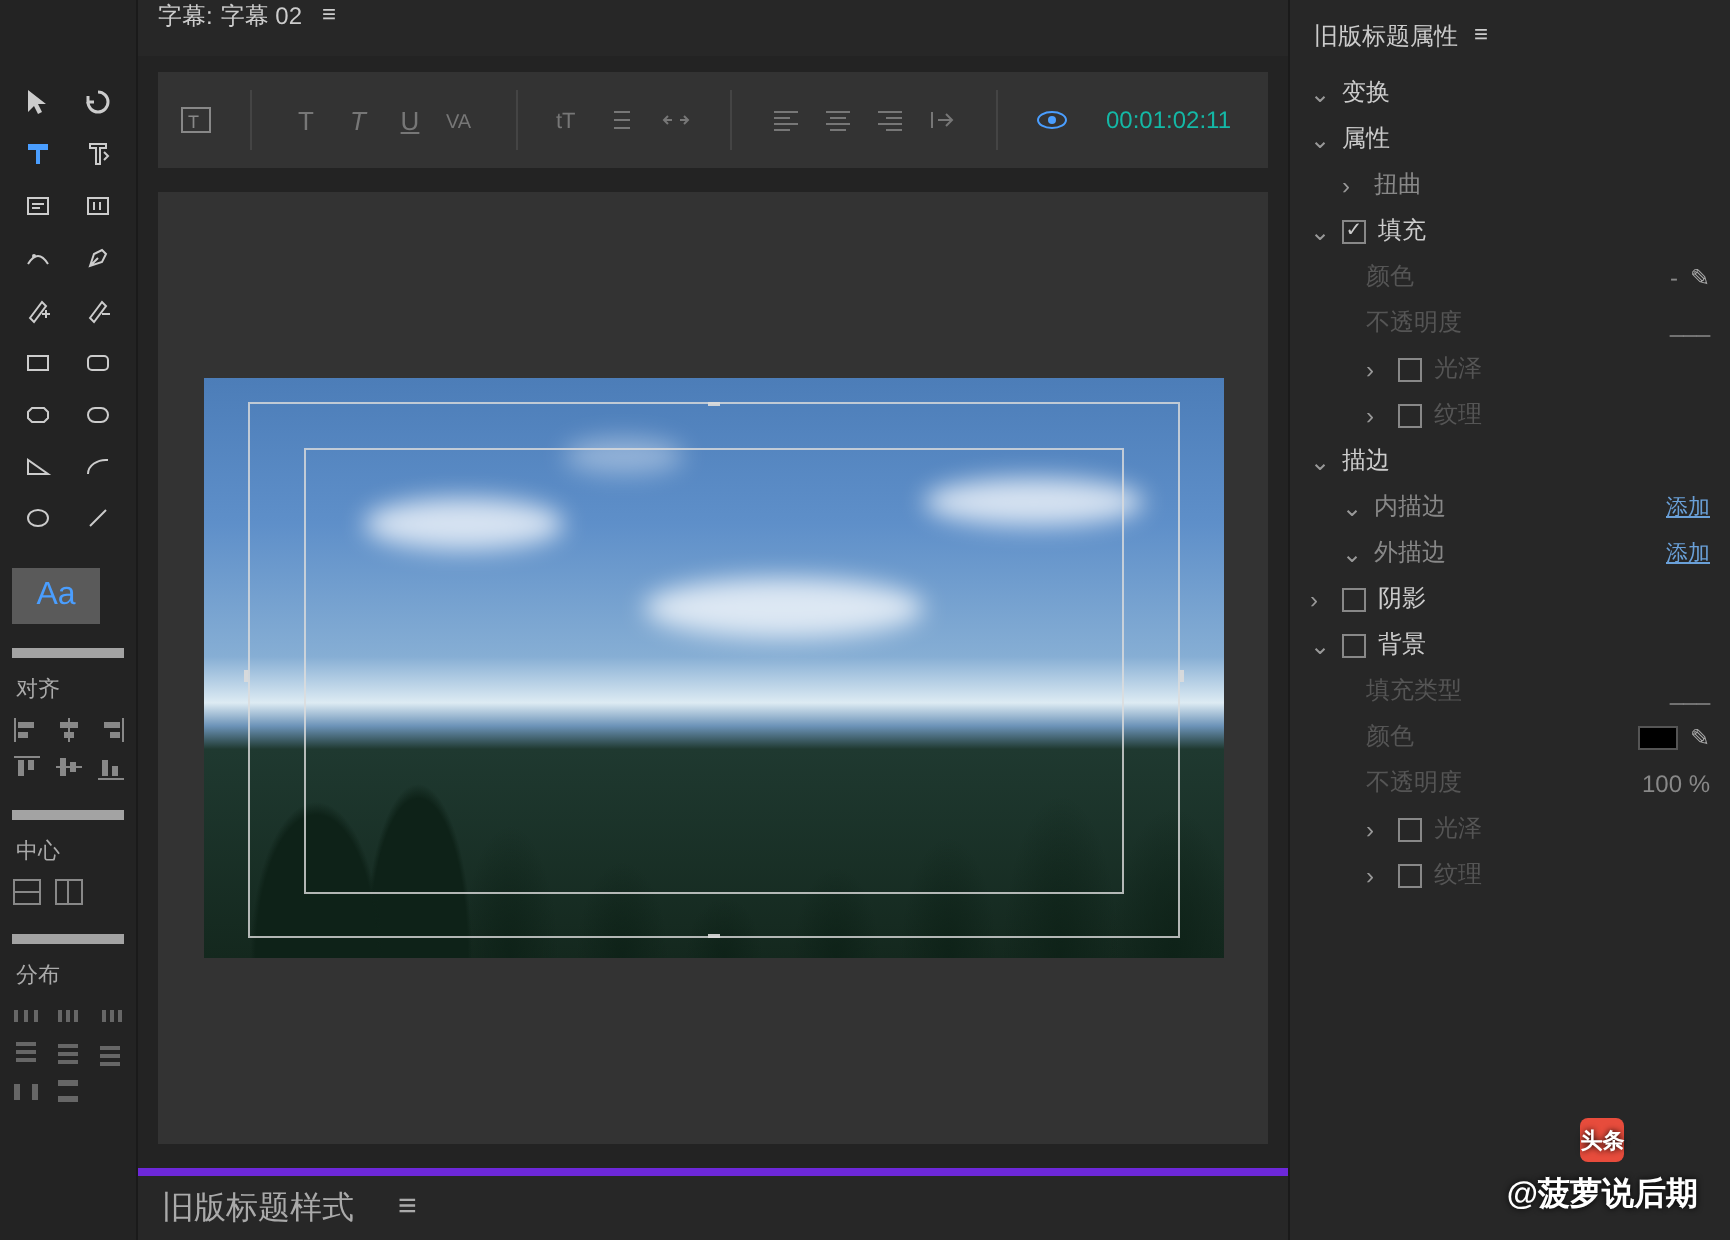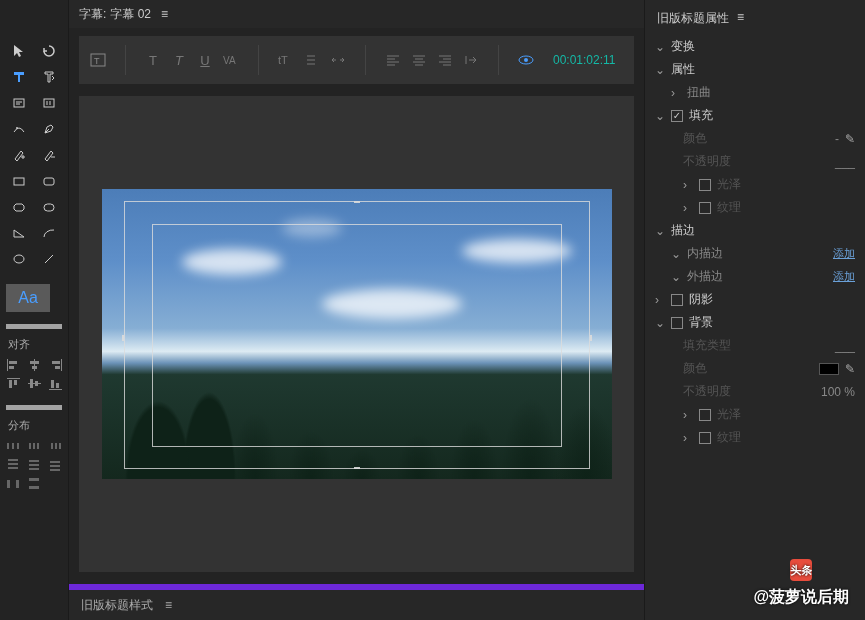--- a/index.html
+++ b/index.html
@@ -68,21 +68,21 @@
       flex: 1;
       display: flex;
       flex-direction: column;
       background: #232323;
       border-left: 1px solid #1a1a1a;
       border-right: 1px solid #1a1a1a;
     }
     .center-header {
       height: 28px;
       background: #272727;
-      display: flex; align-items: center;
+      display: flex; align-items: flex-start;
       padding: 0 10px;
       font-size: 12px;
       color: #ccc;
       gap: 4px;
     }
     .center-toolbar {
       height: 48px;
       background: #333;
       margin: 8px 10px 0 10px;
       display: flex;
@@ -148,25 +148,25 @@
     }
     .safe-handle {
       position: absolute;
       width: 6px; height: 2px;
       background: rgba(220,220,220,0.9);
     }
     
     .bottom-panel {
       height: 36px;
       background: #272727;
-      border-top: 6px solid #6d28d9;
+      border-top: 4px solid #6d28d9;
       display: flex; align-items: center;
       padding: 0 12px;
-      font-size: 12px;
-      gap: 12px;
+      font-size: 16px;
+      gap: 22px;
     }
     
     
     .right-panel {
       width: 220px;
       background: #272727;
       padding: 6px 0;
       overflow-y: auto;
     }
     .right-header {
@@ -380,20 +380,37 @@
         <div class="align-btn">
             <svg width="16" height="14">
               <rect x="1" y="12" width="13" height="1" fill="#888"></rect>
               <rect x="3" y="3" width="3" height="8" fill="#888"></rect>
               <rect x="8" y="6" width="3" height="5" fill="#888"></rect>
             </svg>
           </div>
       </div>
     </div>
 
+    <div class="left-section">
+      <div class="left-section-title">中心</div>
+      <div class="align-grid">
+        <div class="align-btn">
+            <svg width="16" height="14">
+              <rect x="1" y="1" width="13" height="12" stroke="#888" fill="none"></rect>
+              <line x1="1" y1="7" x2="14" y2="7" stroke="#888"></line>
+            </svg>
+          </div>
+        <div class="align-btn">
+            <svg width="16" height="14">
+              <rect x="1" y="1" width="13" height="12" stroke="#888" fill="none"></rect>
+              <line x1="7" y1="1" x2="7" y2="13" stroke="#888"></line>
+            </svg>
+          </div>
+      </div>
+    </div>
 
     <div class="left-section">
       <div class="left-section-title">分布</div>
       <div class="align-grid">
         <div class="align-btn">
             <svg width="16" height="14">
               <rect x="1" y="4" width="2" height="6" fill="#666"></rect>
               <rect x="6" y="4" width="2" height="6" fill="#666"></rect>
               <rect x="11" y="4" width="2" height="6" fill="#666"></rect>
             </svg>

